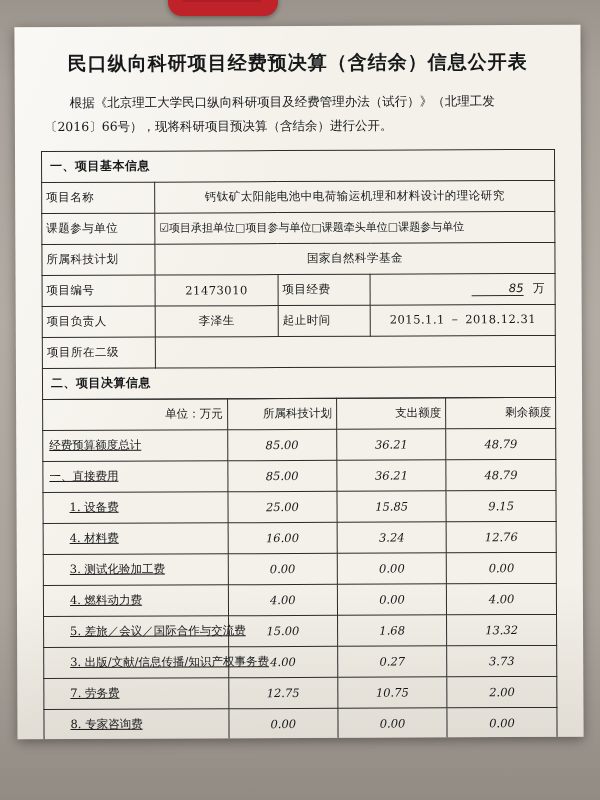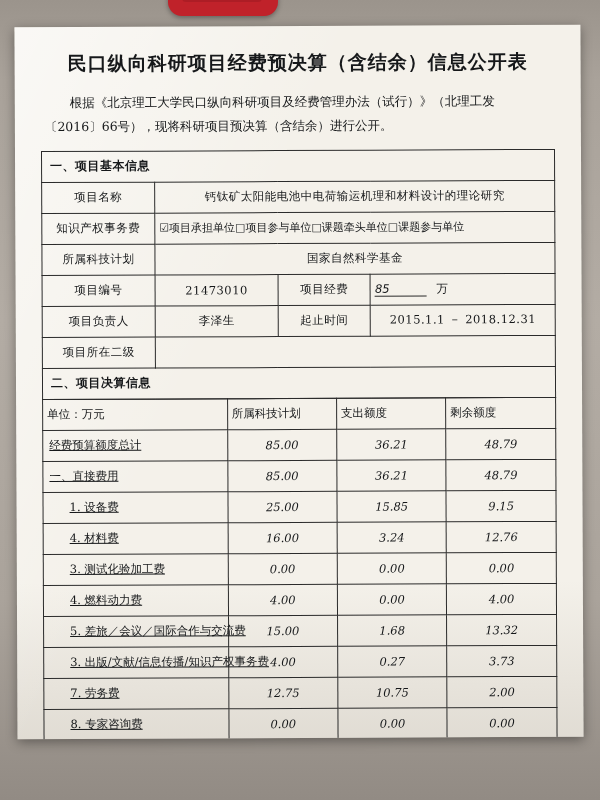--- a/index.html
+++ b/index.html
@@ -97,25 +97,25 @@
     height: 22px;
     vertical-align: middle;
   }
   .sec {
     font-weight: bold;
     letter-spacing: .5px;
     padding-left: 8px !important;
     font-size: 12px;
   }
   .lbl {
-    text-align: center;
+    text-align: left;
     white-space: nowrap;
     letter-spacing: .5px;
   }
-  .ctr { text-align: left; margin-top: 44px; }
+  .ctr { text-align: right; margin-top: 44px; }
   .val-hand {
     font-family: "DejaVu Serif", serif;
     text-align: center;
     letter-spacing: .5px;
   }
   .hand {
     font-family: "DejaVu Sans", sans-serif;
     font-style: italic;
   }
   .num {
@@ -163,21 +163,21 @@
           <tr>
         <td class="sec" colspan="4">一、项目基本信息</td>
       </tr>
 
       <tr>
         <td class="lbl">项目名称</td>
         <td class="val-hand" colspan="3">钙钛矿太阳能电池中电荷输运机理和材料设计的理论研究</td>
       </tr>
 
       <tr>
-        <td class="lbl">知识产权事务费</td>
+        <td class="lbl">课题参与单位</td>
         <td class="checkline tiny" colspan="3">☑项目承担单位□项目参与单位□课题牵头单位□课题参与单位</td>
       </tr>
 
       <tr>
         <td class="lbl">所属科技计划</td>
         <td class="val-hand" colspan="3">国家自然科学基金</td>
       </tr>
 
       <tr>
         <td class="lbl">项目编号</td>

